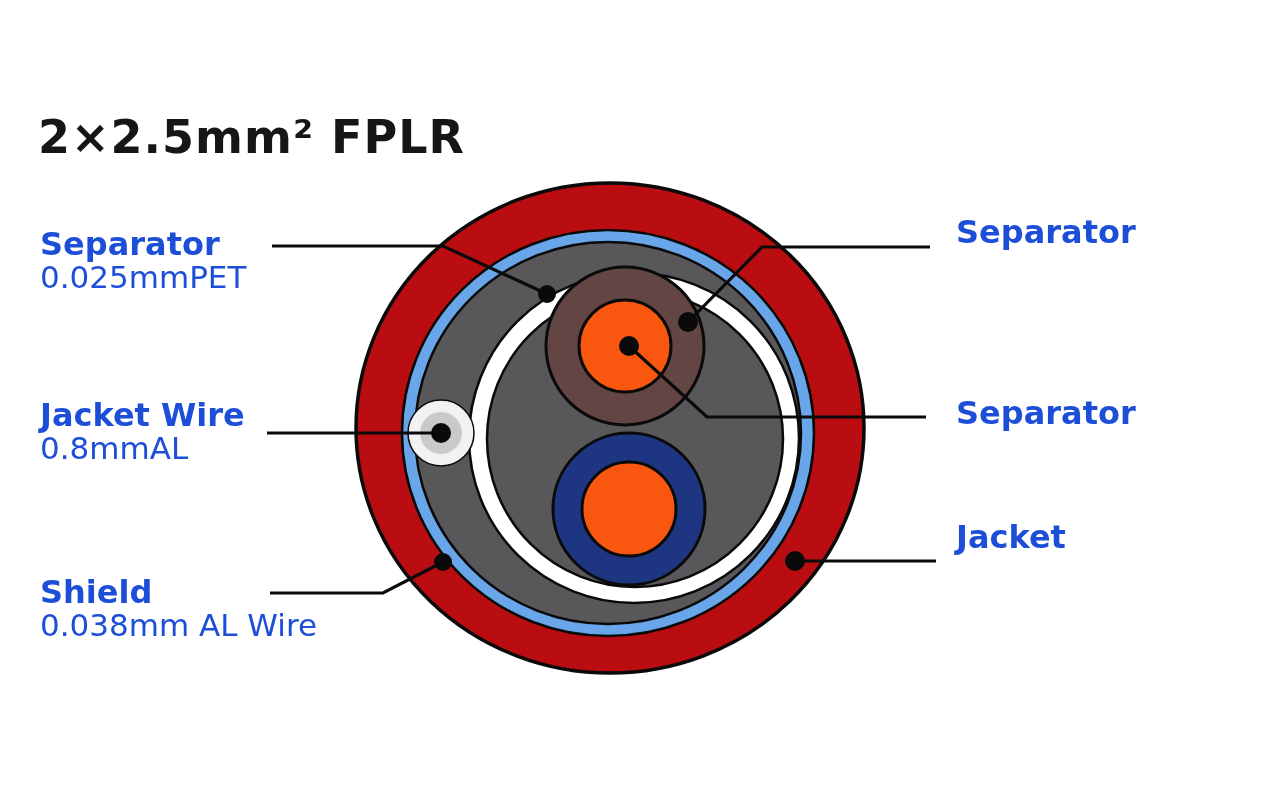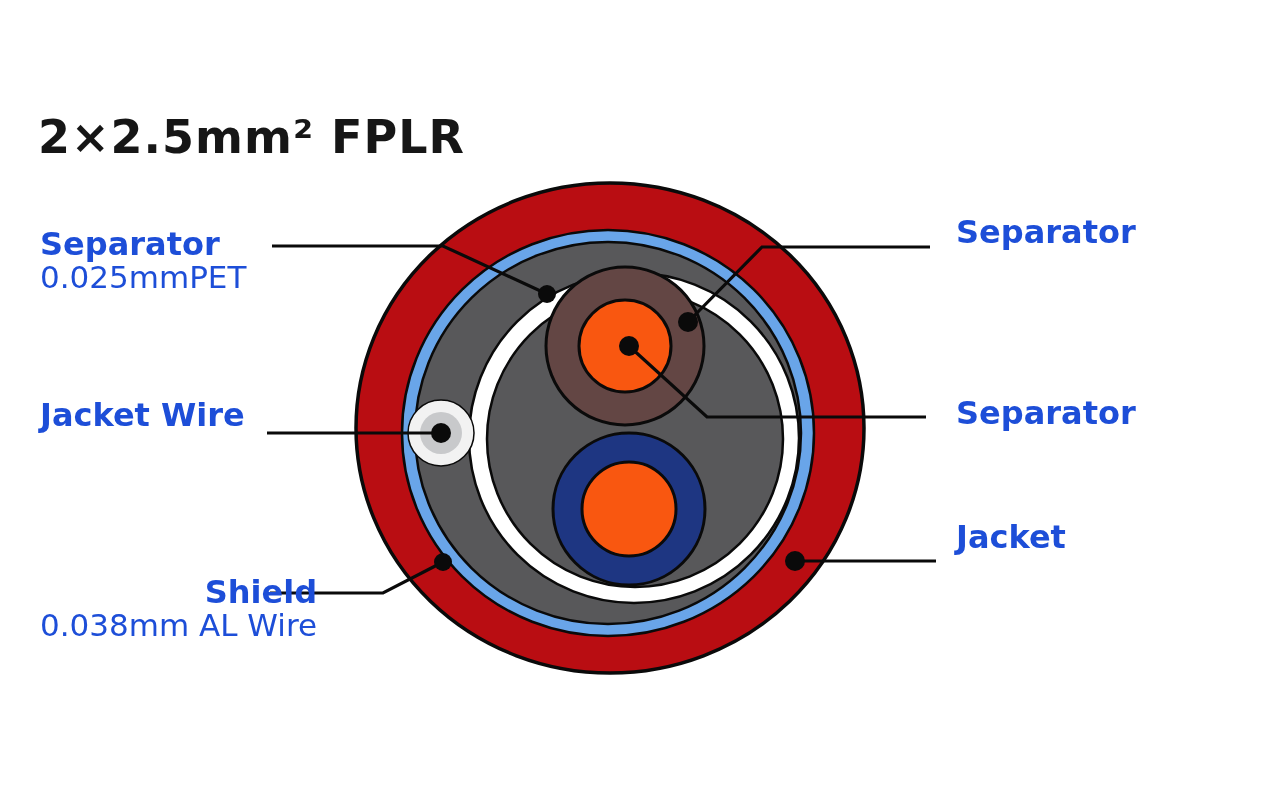--- a/index.html
+++ b/index.html
@@ -40,21 +40,21 @@
     font-weight: bold;
     font-size: 32px;
     line-height: 34px;
   }
   .lbl .value {
     font-size: 31px;
     line-height: 33px;
   }
   .lbl-separator  { left: 40px;  top: 227px; }
   .lbl-drain      { left: 40px;  top: 398px; }
-  .lbl-shield     { left: 40px;  top: 575px; text-align: right; }
+  .lbl-shield     { left: 40px;  top: 575px; }
   .lbl-insulation { left: 956px; top: 215px; }
   .lbl-conductor  { left: 956px; top: 396px; }
   .lbl-jacket     { left: 956px; top: 520px; text-align: center; }
 </style>
 </head>
 <body>
 
 <div class="stage">
 
   <svg class="diagram-svg" width="1280" height="800" viewBox="0 0 1280 800">
@@ -97,20 +97,21 @@
 
   <div class="figure-title">2×2.5mm² FPLR</div>
 
   <div class="lbl lbl-separator">
     <div class="name">Separator</div>
     <div class="value">0.025mmPET</div>
   </div>
 
   <div class="lbl lbl-drain">
     <div class="name">Jacket Wire</div>
+    <div class="value">0.8mmAL</div>
   </div>
 
   <div class="lbl lbl-shield">
     <div class="name">Shield</div>
     <div class="value">0.038mm AL Wire</div>
   </div>
 
   <div class="lbl lbl-insulation">
     <div class="name">Separator</div>
   </div>

